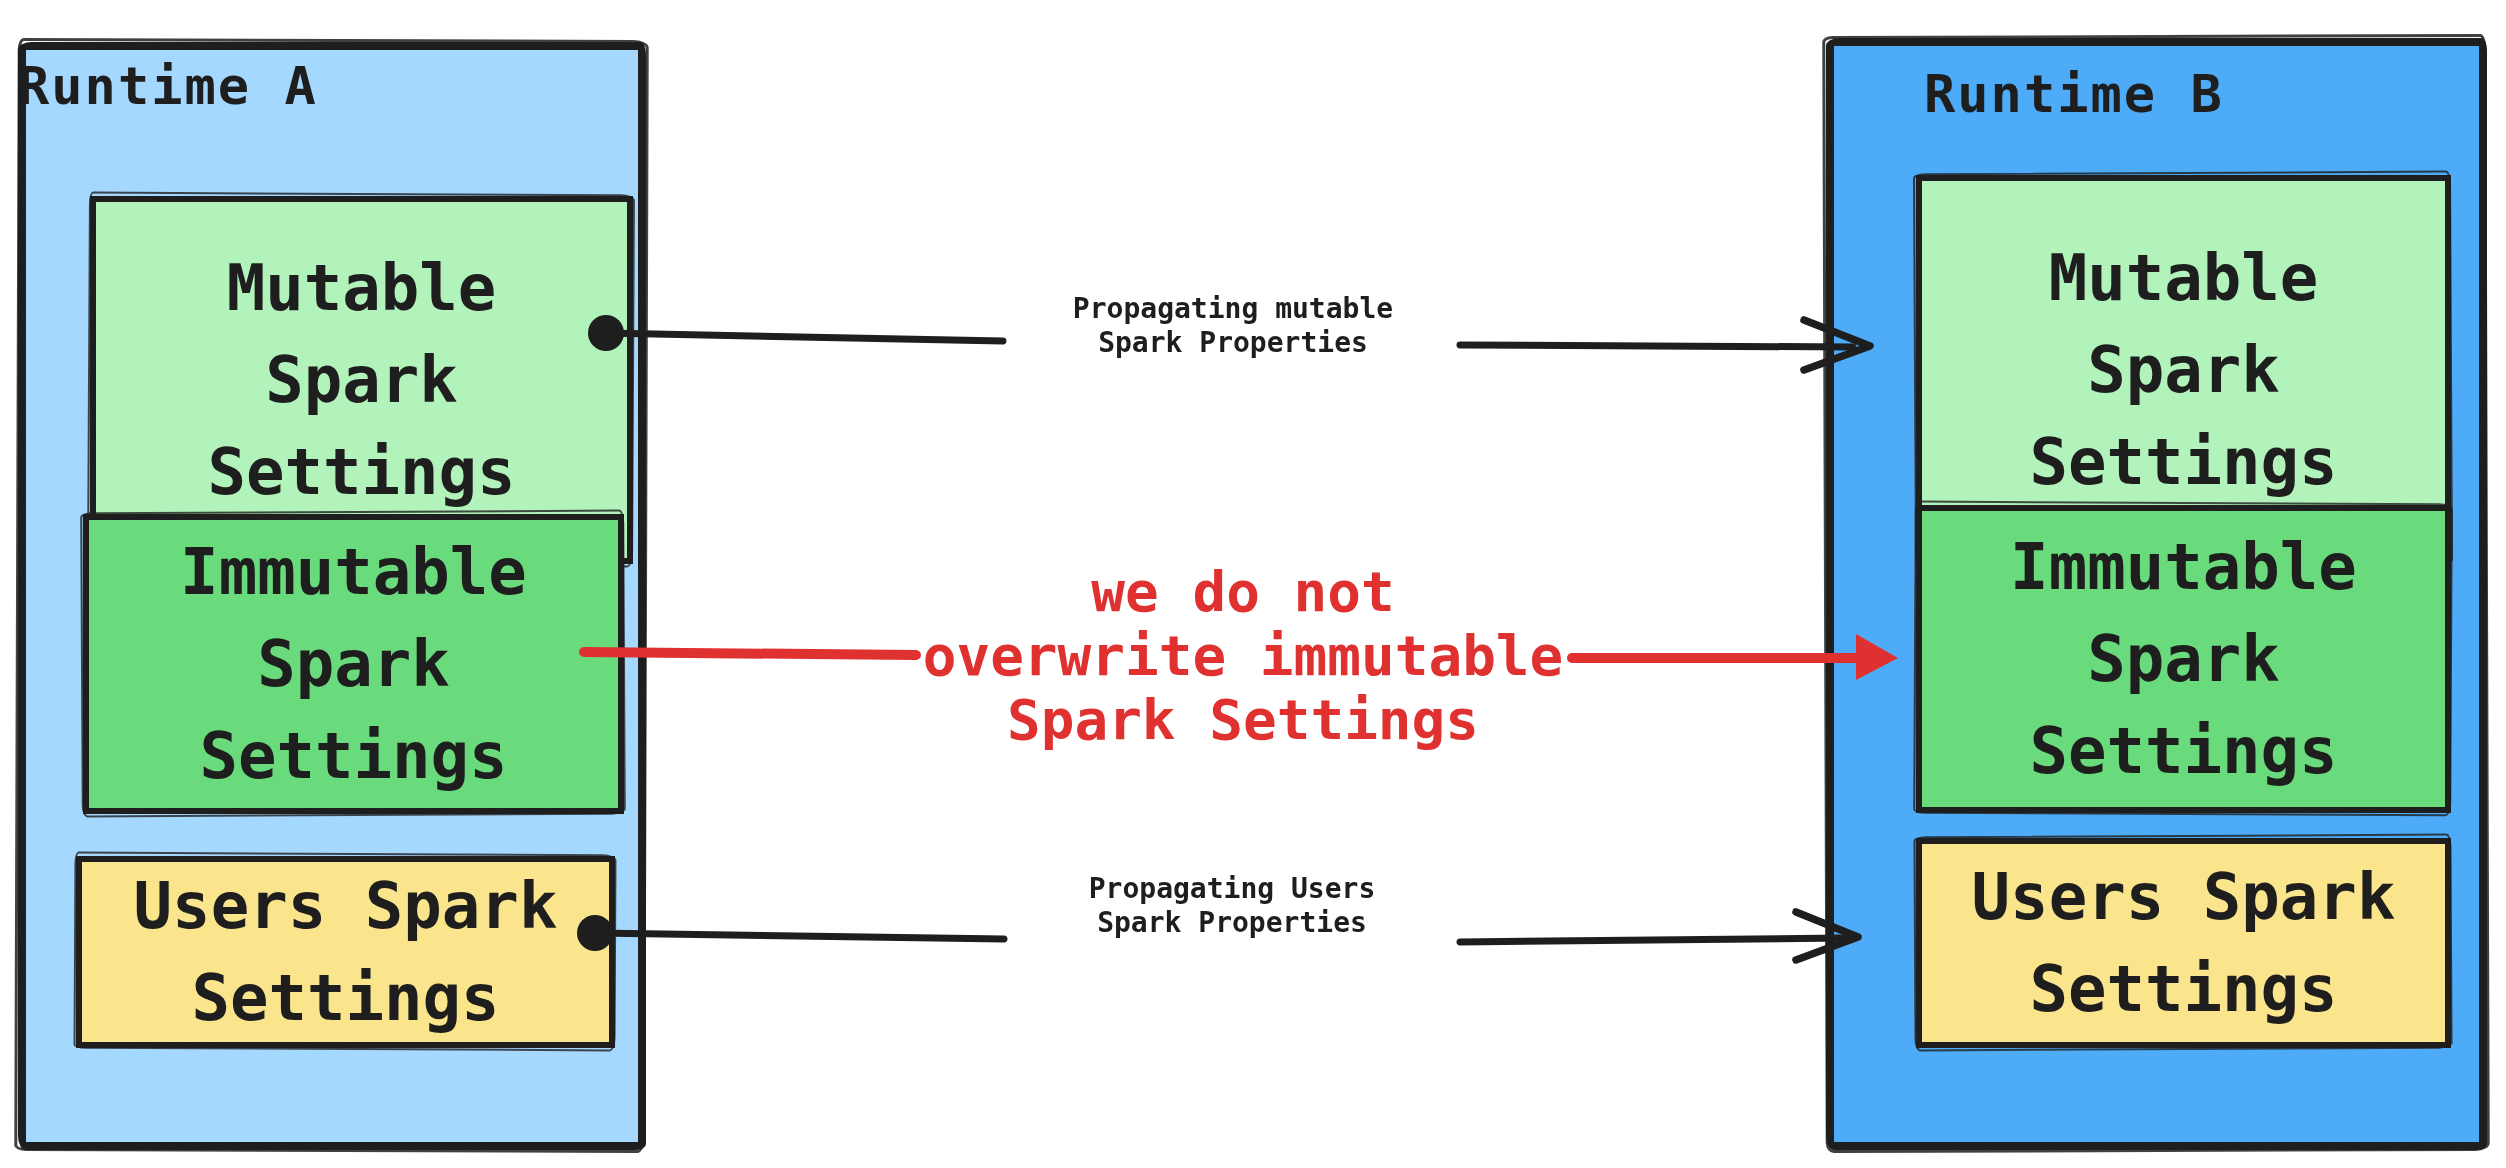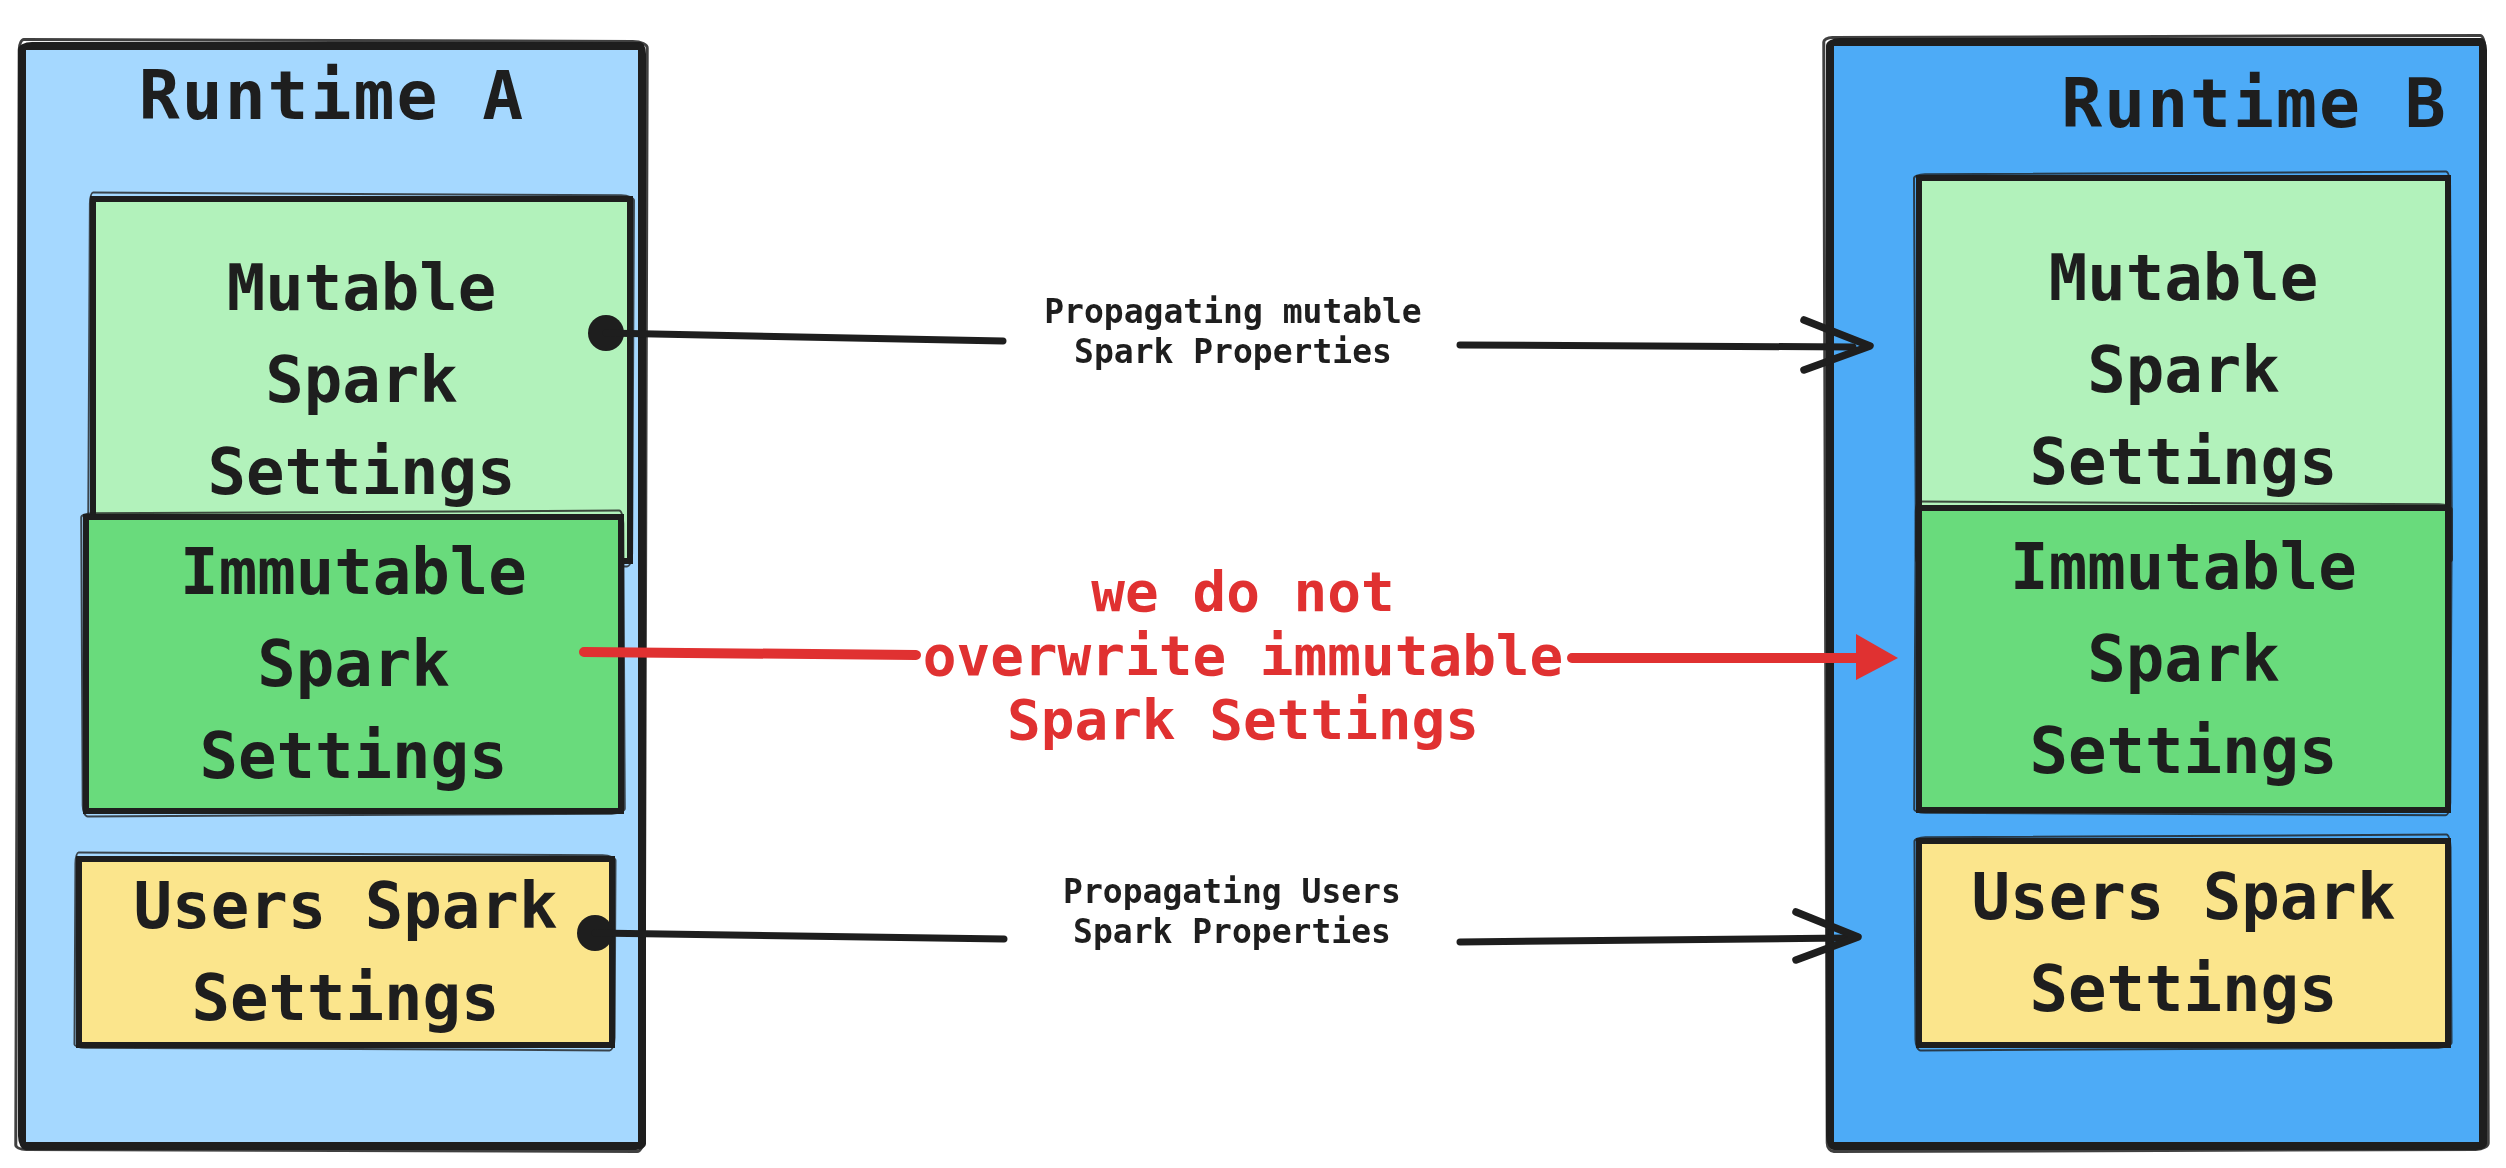--- a/index.html
+++ b/index.html
@@ -43,23 +43,23 @@
     border-radius: 14px 6px 10px 8px / 8px 12px 6px 14px;
   }
   .runtime.a::after { border-radius: 6px 16px 8px 12px / 12px 8px 16px 6px; transform: rotate(.18deg); }
   .runtime.b::after { border-radius: 10px 6px 14px 8px / 6px 14px 8px 10px; transform: rotate(-.18deg); }
 
   .runtime.a { left: 18px;  top: 42px; width: 628px; height: 1108px; background: var(--runtime-a-fill); }
   .runtime.b { left: 1826px; top: 38px; width: 661px; height: 1112px; background: var(--runtime-b-fill); }
 
   .runtime-title {
     position: absolute;
-    text-align: center;
+    text-align: left;
     font-weight: 700;
-    font-size: 68px;
+    font-size: 52px;
     letter-spacing: 2px;
     white-space: pre;
   }
   .title-a { left: 18px;  top: 56px; width: 628px; }
   .title-b { left: 1924px; top: 64px; width: 661px; }
 
   .box {
     position: absolute;
     border: 6px solid var(--stroke);
     display: flex;
@@ -106,21 +106,21 @@
   .line-red   { stroke: var(--arrow-red); stroke-width: 10; stroke-linecap: round; }
   .head-red   { fill: var(--arrow-red); }
 
   .arrow-label {
     position: absolute;
     text-align: center;
     font-weight: 700;
     white-space: pre-line;
     color: var(--arrow-black);
   }
-  .arrow-label.black { font-size: 33px; line-height: 1.22; width: 600px; }
+  .arrow-label.black { font-size: 28px; line-height: 1.22; width: 600px; }
   .arrow-label.red   { font-size: 56px; line-height: 1.14; width: 760px; color: var(--arrow-red); }
   .label-mutable   { left: 933px; top: 292px; }
   .label-immutable { left: 863px; top: 560px; text-align: center; }
   .label-users     { left: 932px; top: 872px; }
 </style>
 </head>
 <body>
 
 <div class="canvas">
 

